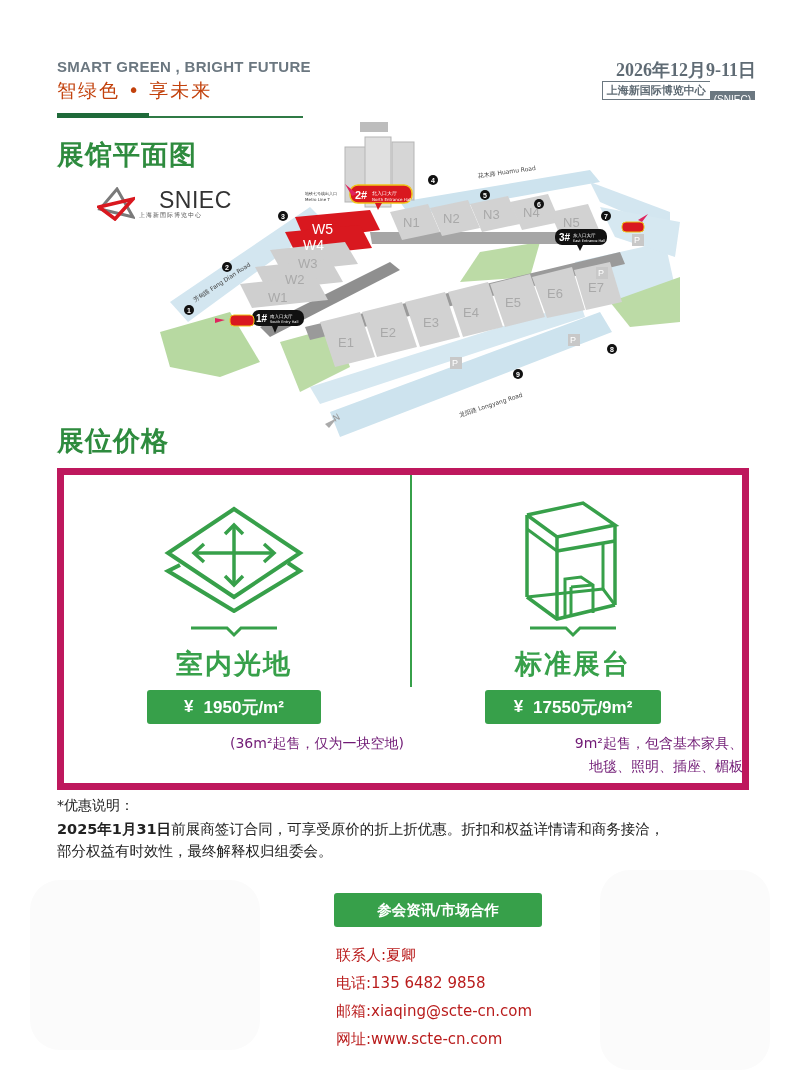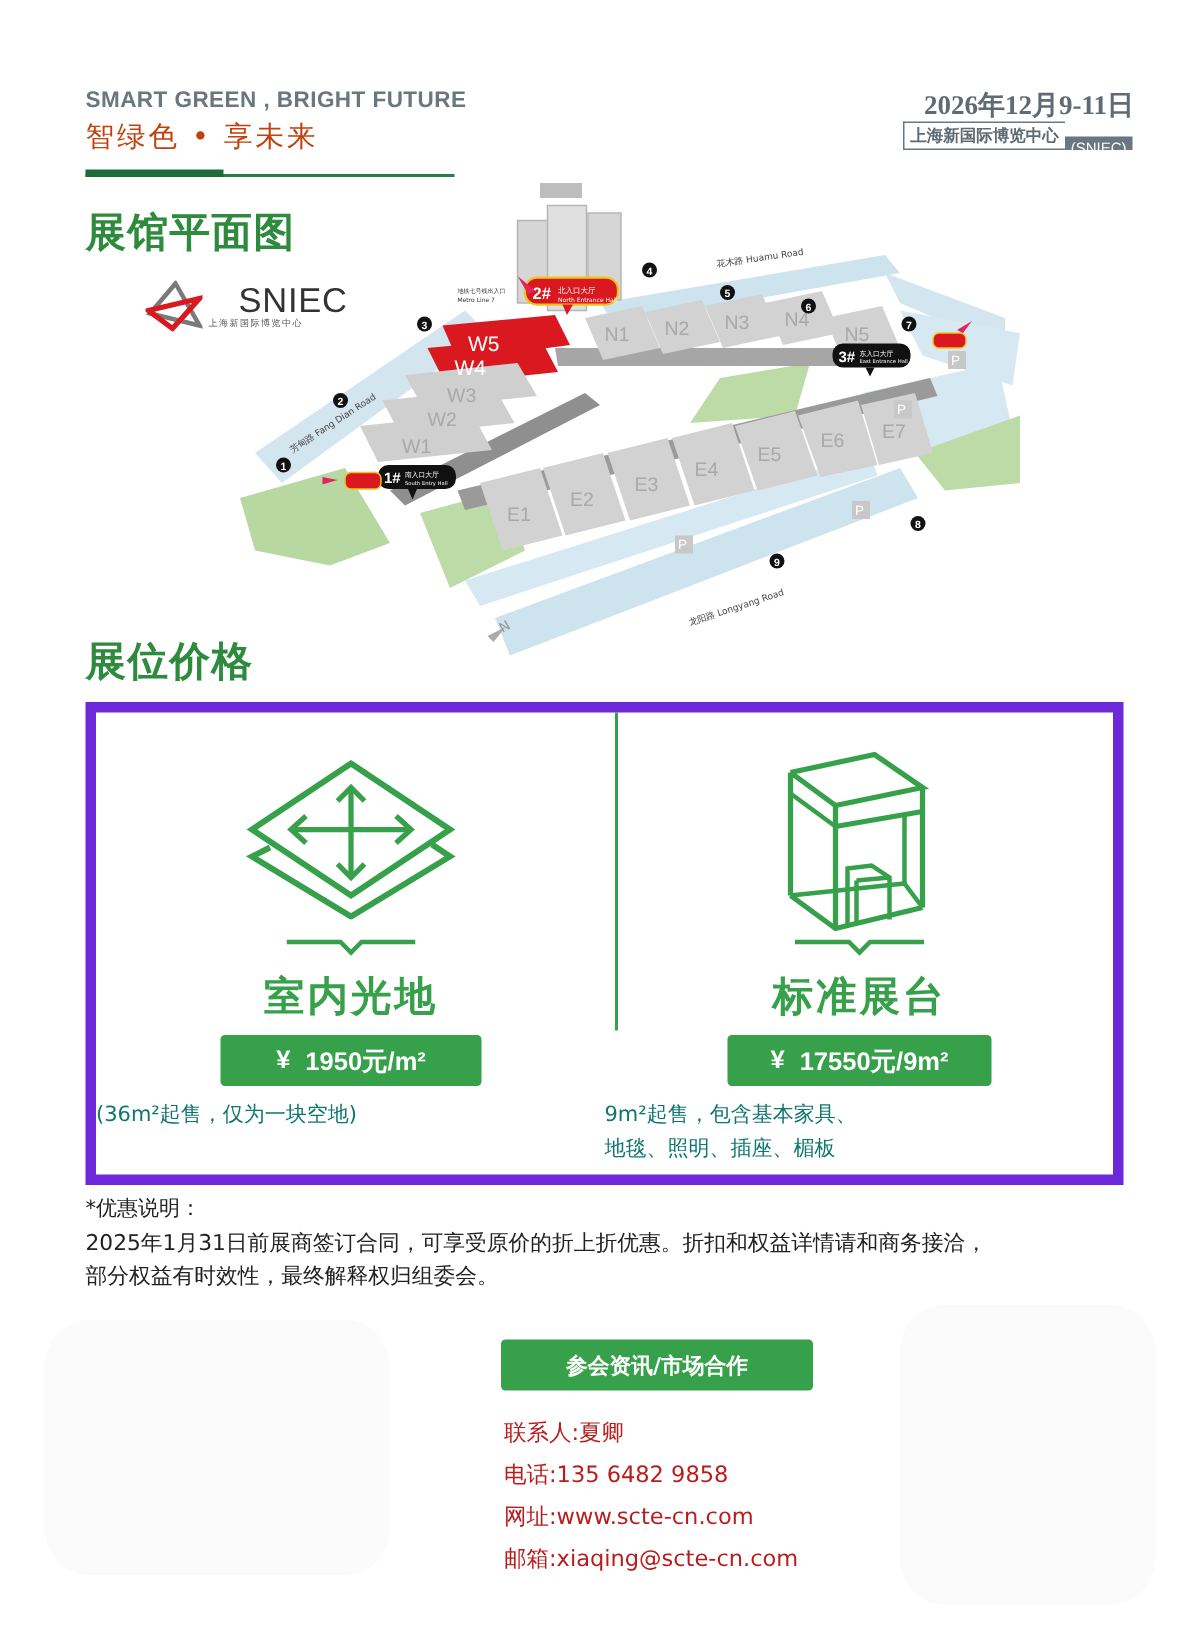--- a/index.html
+++ b/index.html
@@ -26,37 +26,37 @@
   .sniec-logo { position: absolute; left: 97px; top: 187px; display: flex; align-items: center; }
   .sniec-logo svg { display: block; }
   .sniec-text { margin-left: 4px; }
   .sniec-name { font-family: "Liberation Sans", sans-serif; font-size: 23px; color: #333; line-height: 22px; letter-spacing: 0.5px; margin-left: 20px; }
   .sniec-sub { font-size: 6px; color: #555; letter-spacing: 1px; }
 
   
   .map { position: absolute; left: 160px; top: 112px; width: 520px; height: 330px; }
 
   
-  .price-panel { position: absolute; left: 57px; top: 468px; width: 692px; height: 322px; border: 7px solid #6d28d9; background: #fff; }
+  .price-panel { position: absolute; left: 57px; top: 468px; width: 692px; height: 322px; border: 7px solid #be185d; background: #fff; }
   .price-divider { position: absolute; left: 346px; top: 0; width: 2px; height: 212px; background: #37a04a; }
   .price-col { position: absolute; top: 0; width: 340px; height: 100%; }
   .col-left { left: 0; }
   .col-right { left: 339px; }
   .col-icon { position: absolute; left: 50%; transform: translateX(-50%); top: 30px; }
   .col-notch { position: absolute; left: 50%; transform: translateX(-50%); top: 148px; }
   .col-title { position: absolute; left: 0; width: 100%; top: 171px; text-align: center; font-size: 27px; font-weight: 700; color: #37a04a; letter-spacing: 2px; }
   .price-badge { position: absolute; left: 50%; transform: translateX(-50%); top: 215px; height: 34px; width: 174px; background: #37a04a; border-radius: 3px; color: #fff; font-weight: 700; font-size: 17px; display: flex; align-items: center; justify-content: center; white-space: nowrap; font-family: "Liberation Sans", sans-serif; }
   .col-right .price-badge { width: 176px; }
   .price-badge .yen { margin-right: 10px; }
-  .col-note { position: absolute; left: 0; width: 100%; top: 257px; text-align: left; font-size: 14px; color: #0f766e; line-height: 23px; }
+  .col-note { position: absolute; left: 0; width: 100%; top: 257px; text-align: right; font-size: 14px; color: #701a75; line-height: 23px; }
 
   
   .discount-head { position: absolute; left: 57px; top: 797px; font-size: 14px; color: #222; }
   .discount-body { position: absolute; left: 57px; top: 818px; width: 730px; font-size: 14.5px; color: #222; line-height: 22px; }
-  .discount-body b { font-weight: 400; }
+  .discount-body b { font-weight: 700; }
 
   
   .contact-badge { position: absolute; left: 334px; top: 893px; width: 208px; height: 34px; background: #37a04a; border-radius: 3px; color: #fff; font-size: 14.5px; font-weight: 700; display: flex; align-items: center; justify-content: center; }
   .contact-lines { position: absolute; left: 336px; top: 941px; font-size: 15px; color: #b91c1c; line-height: 28px; }
   .contact-lines div { white-space: nowrap; }
 
   .ghost { position: absolute; background: #fbfbfb; border-radius: 30px; }
 </style>
 </head>
 <body>
@@ -310,15 +310,15 @@
 <div class="discount-head">*优惠说明：</div>
 <div class="discount-body">
   <div><b>2025年1月31日</b><span>前展商签订合同，可享受原价的折上折优惠。折扣和权益详情请和商务接洽，</span></div>
   <div>部分权益有时效性，最终解释权归组委会。</div>
 </div>
 
 <div class="contact-badge">参会资讯/市场合作</div>
 <div class="contact-lines">
   <div>联系人:夏卿</div>
   <div>电话:135 6482 9858</div>
+  <div>邮箱:xiaqing@scte-cn.com</div>
   <div>网址:www.scte-cn.com</div>
-  <div>邮箱:xiaqing@scte-cn.com</div>
 </div>
 
 </body></html>

